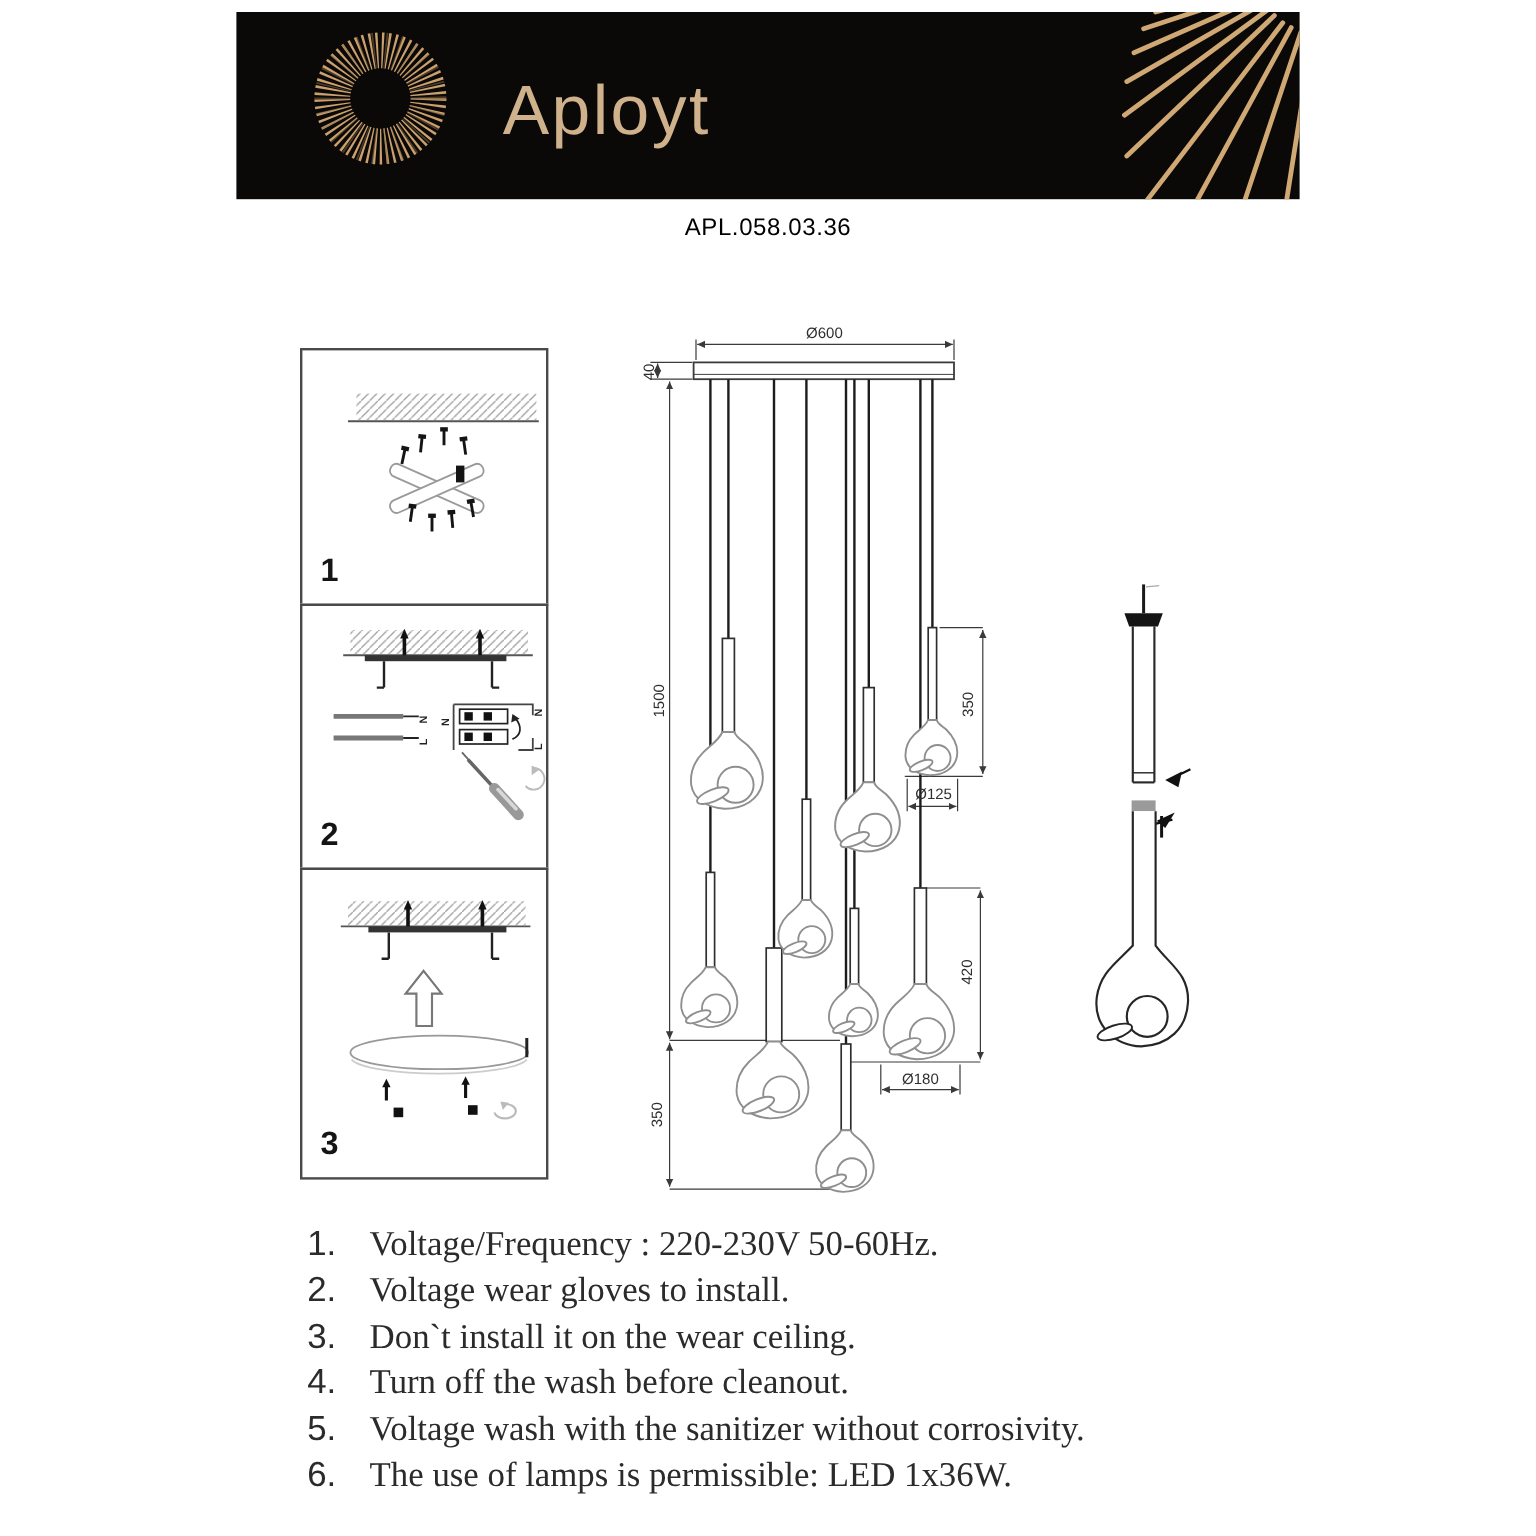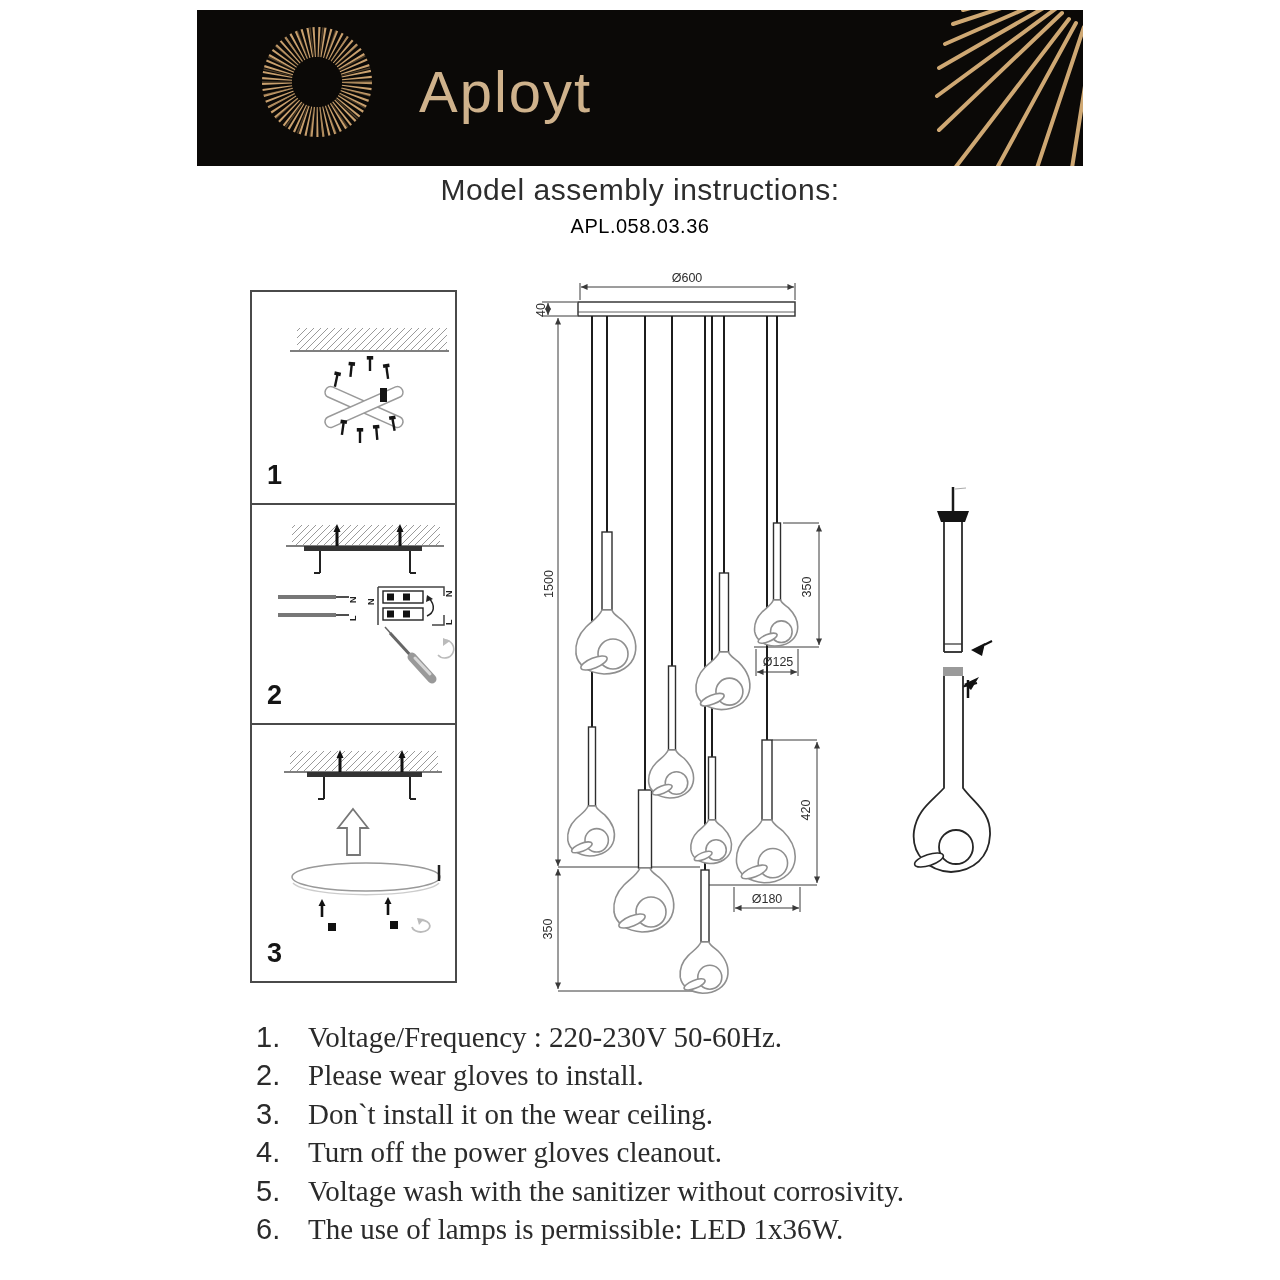--- a/index.html
+++ b/index.html
@@ -60,21 +60,20 @@
         <line x1="861" y1="-3" x2="740" y2="86"></line>
         <line x1="857" y1="-8" x2="742" y2="58"></line>
         <line x1="855" y1="-13" x2="748" y2="34"></line>
         <line x1="853" y1="-18" x2="756" y2="14"></line>
         <line x1="852" y1="-22" x2="766" y2="0"></line>
       </g>
     </svg>
   </div>
 
   <div class="title-block">
-    <div class="title-line1">Model assembly instructions:</div>
     <div class="title-line2">APL.058.03.36</div>
   </div>
 
   <div class="panel" style="top:290px;height:215px;">
     <svg viewBox="0 0 203 211">
       <defs>
         <pattern id="hatch1" width="7" height="7" patternUnits="userSpaceOnUse">
           <line x1="0" y1="7" x2="7" y2="0" stroke="#9a9a9a" stroke-width="1"></line>
         </pattern>
         <g id="screw-down">
@@ -331,29 +330,29 @@
     </g>
   </svg>
 
   <div class="instructions">
     <div class="instr-row">
       <span class="instr-num">1.</span>
       <span class="instr-text">Voltage/Frequency : 220-230V 50-60Hz.</span>
     </div>
     <div class="instr-row">
       <span class="instr-num">2.</span>
-      <span class="instr-text">Please wear gloves to install.</span>
+      <span class="instr-text">Voltage wear gloves to install.</span>
     </div>
     <div class="instr-row">
       <span class="instr-num">3.</span>
       <span class="instr-text">Don`t install it on the wear ceiling.</span>
     </div>
     <div class="instr-row">
       <span class="instr-num">4.</span>
-      <span class="instr-text">Turn off the power gloves cleanout.</span>
+      <span class="instr-text">Turn off the wash before cleanout.</span>
     </div>
     <div class="instr-row">
       <span class="instr-num">5.</span>
       <span class="instr-text">Voltage wash with the sanitizer without corrosivity.</span>
     </div>
     <div class="instr-row">
       <span class="instr-num">6.</span>
       <span class="instr-text">The use of lamps is permissible: LED 1x36W.</span>
     </div>
   </div>

